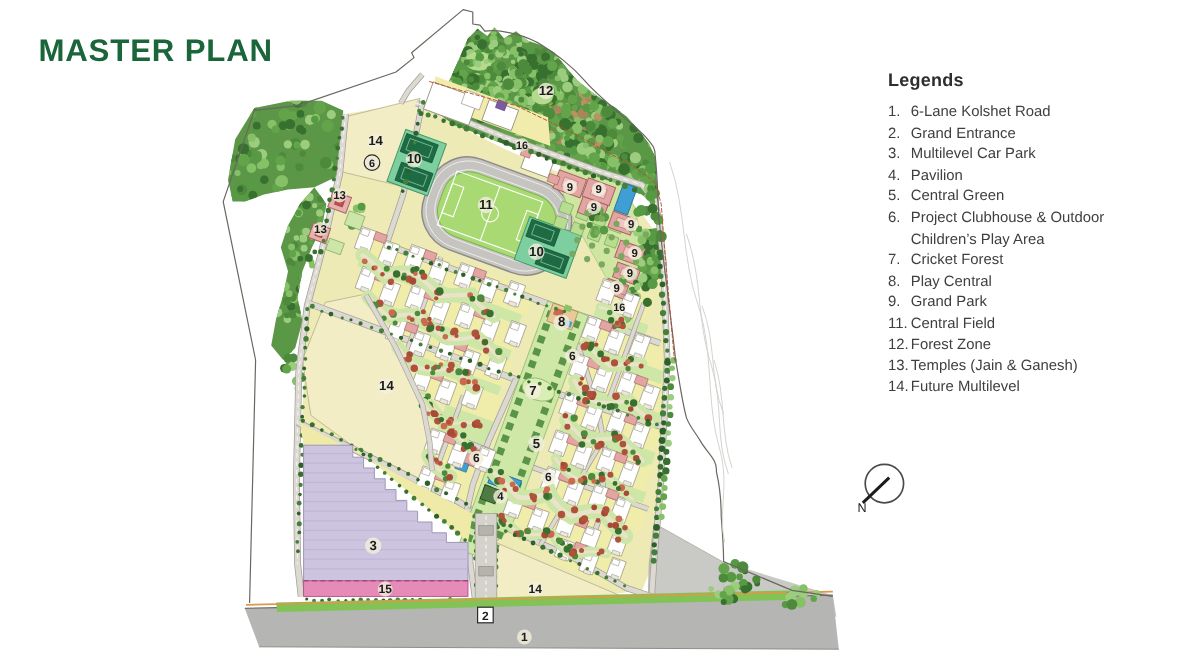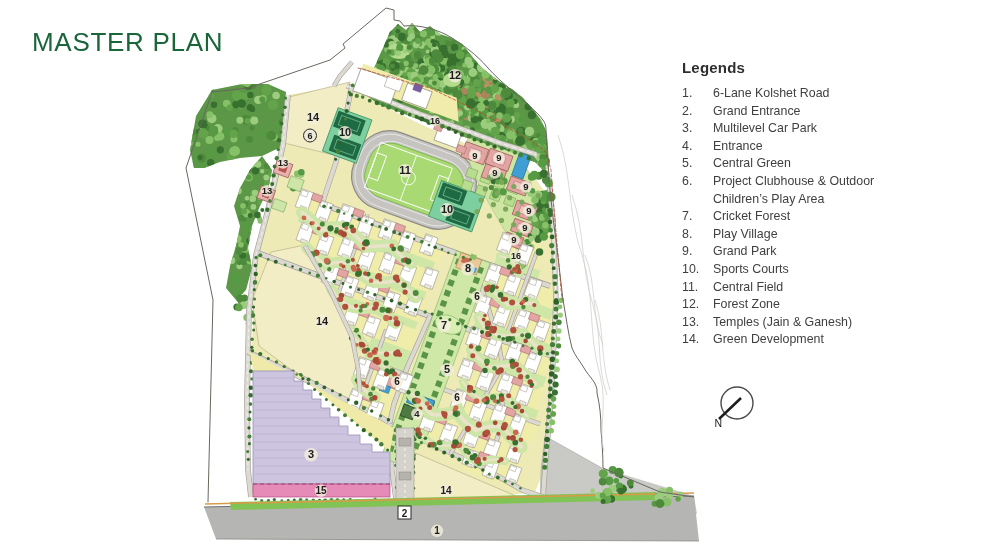--- a/index.html
+++ b/index.html
@@ -1,23 +1,23 @@
 <!DOCTYPE html>
 <html><head>
 <meta charset="utf-8">
 <style>
 html,body{margin:0;padding:0;background:#ffffff;width:990px;height:550px;overflow:hidden;}
 #page{position:relative;width:990px;height:550px;font-family:"Liberation Sans",sans-serif;}
 #map{position:absolute;left:0;top:0;}
-#title{position:absolute;left:32px;top:27px;font-size:26px;font-weight:normal;color:#1a663a;letter-spacing:0.7px;}
-#legends{position:absolute;left:682px;top:59px;width:235px;color:#3f3f3f;}
+#title{position:absolute;left:32px;top:27px;font-size:26px;font-weight:bold;color:#1a663a;letter-spacing:0.7px;}
+#legends{position:absolute;left:740px;top:59px;width:235px;color:#3f3f3f;}
 #legends h2{font-size:15px;color:#2e2e2e;margin:0 0 9px 0;letter-spacing:0.2px;}
 .li{font-size:12.4px;line-height:17.6px;display:flex;}
 .n{width:19px;flex:0 0 19px;}
-.t{flex:1;margin-left:12px;}
+.t{flex:1;}
 #compass{position:absolute;left:712px;top:379px;}
 </style>
 </head>
 <body>
 <div id="page">
 
 <div id="map">
 <svg xmlns="http://www.w3.org/2000/svg" width="990" height="550" viewBox="0 0 990 550">
 <rect width="990" height="550" fill="#ffffff"></rect>
 
@@ -2395,61 +2395,57 @@
 <div class="li">
         <span class="n">2.</span>
         <span class="t">Grand Entrance</span>
       </div>
 <div class="li">
         <span class="n">3.</span>
         <span class="t">Multilevel Car Park</span>
       </div>
 <div class="li">
         <span class="n">4.</span>
-        <span class="t">Entrance</span>
+        <span class="t">Pavilion</span>
       </div>
 <div class="li">
         <span class="n">5.</span>
         <span class="t">Central Green</span>
       </div>
 <div class="li">
         <span class="n">6.</span>
         <span class="t">Project Clubhouse &amp; Outdoor<br>Children’s Play Area</span>
       </div>
 <div class="li">
         <span class="n">7.</span>
         <span class="t">Cricket Forest</span>
       </div>
 <div class="li">
         <span class="n">8.</span>
-        <span class="t">Play Village</span>
+        <span class="t">Play Central</span>
       </div>
 <div class="li">
         <span class="n">9.</span>
         <span class="t">Grand Park</span>
-      </div>
-<div class="li">
-        <span class="n">10.</span>
-        <span class="t">Sports Courts</span>
       </div>
 <div class="li">
         <span class="n">11.</span>
         <span class="t">Central Field</span>
       </div>
 <div class="li">
         <span class="n">12.</span>
         <span class="t">Forest Zone</span>
       </div>
 <div class="li">
         <span class="n">13.</span>
         <span class="t">Temples (Jain &amp; Ganesh)</span>
       </div>
 <div class="li">
         <span class="n">14.</span>
-        <span class="t">Green Development</span>
+        <span class="t">Future Multilevel</span>
       </div>
 </div>
 
 <svg id="compass" width="55" height="60" viewBox="0 0 55 60">
 <circle cx="25" cy="24" r="16" fill="none" stroke="#4a4a4a" stroke-width="1.4"></circle>
 <line x1="29" y1="19" x2="7" y2="40" stroke="#1c1c1c" stroke-width="2.5"></line>
 <text x="2.5" y="47.5" font-family="Liberation Sans, sans-serif" font-size="10.5" fill="#1c1c1c">N</text>
 </svg>
 </div>
 

